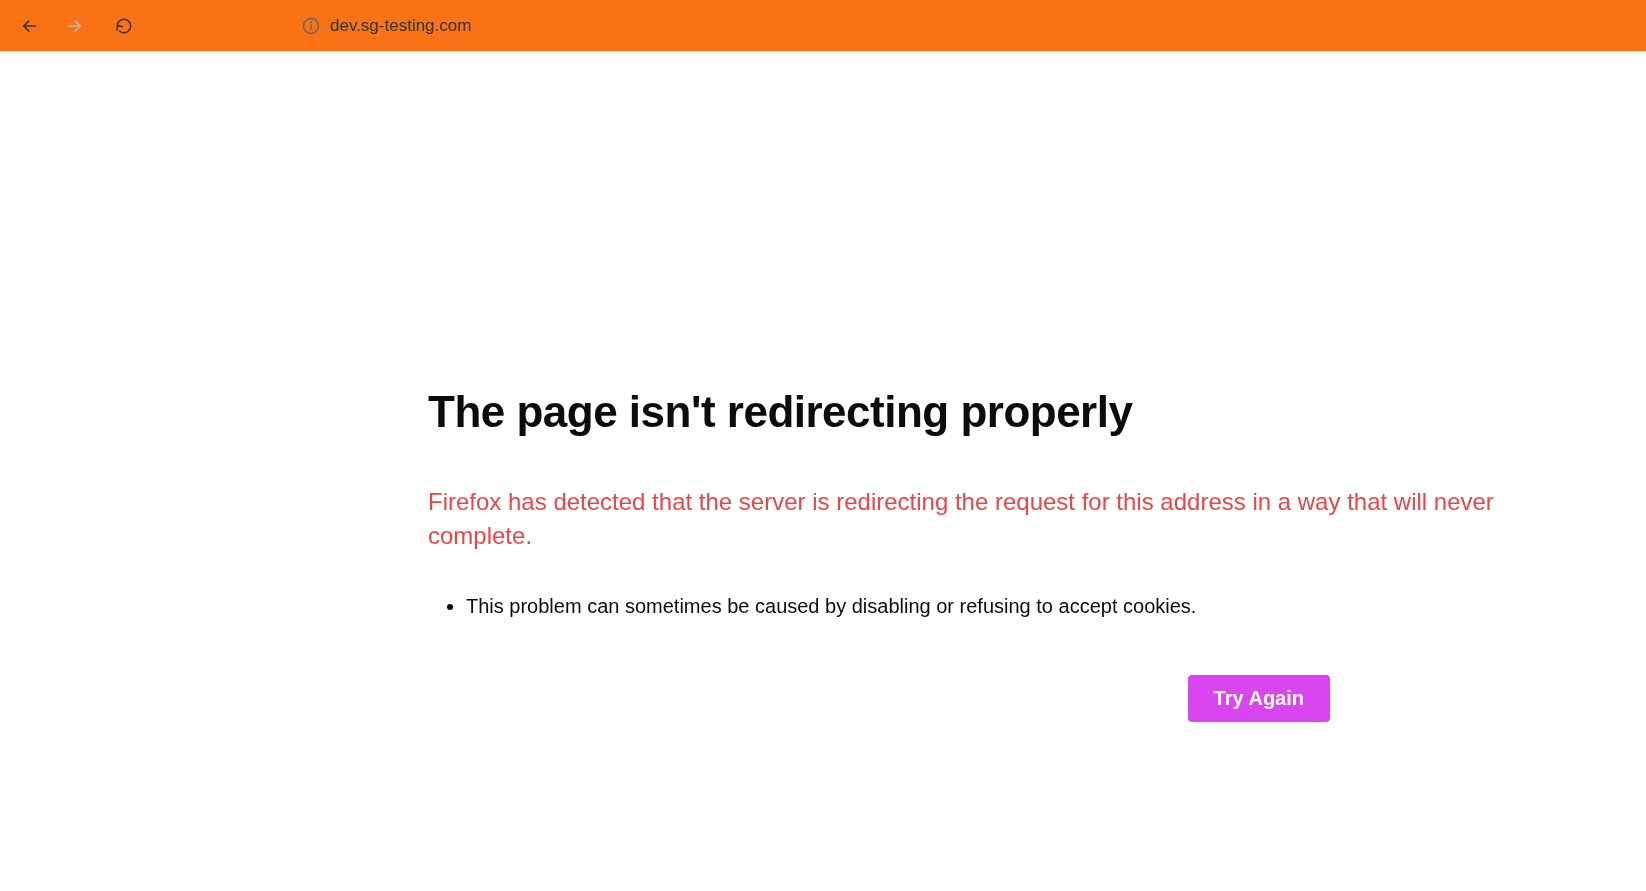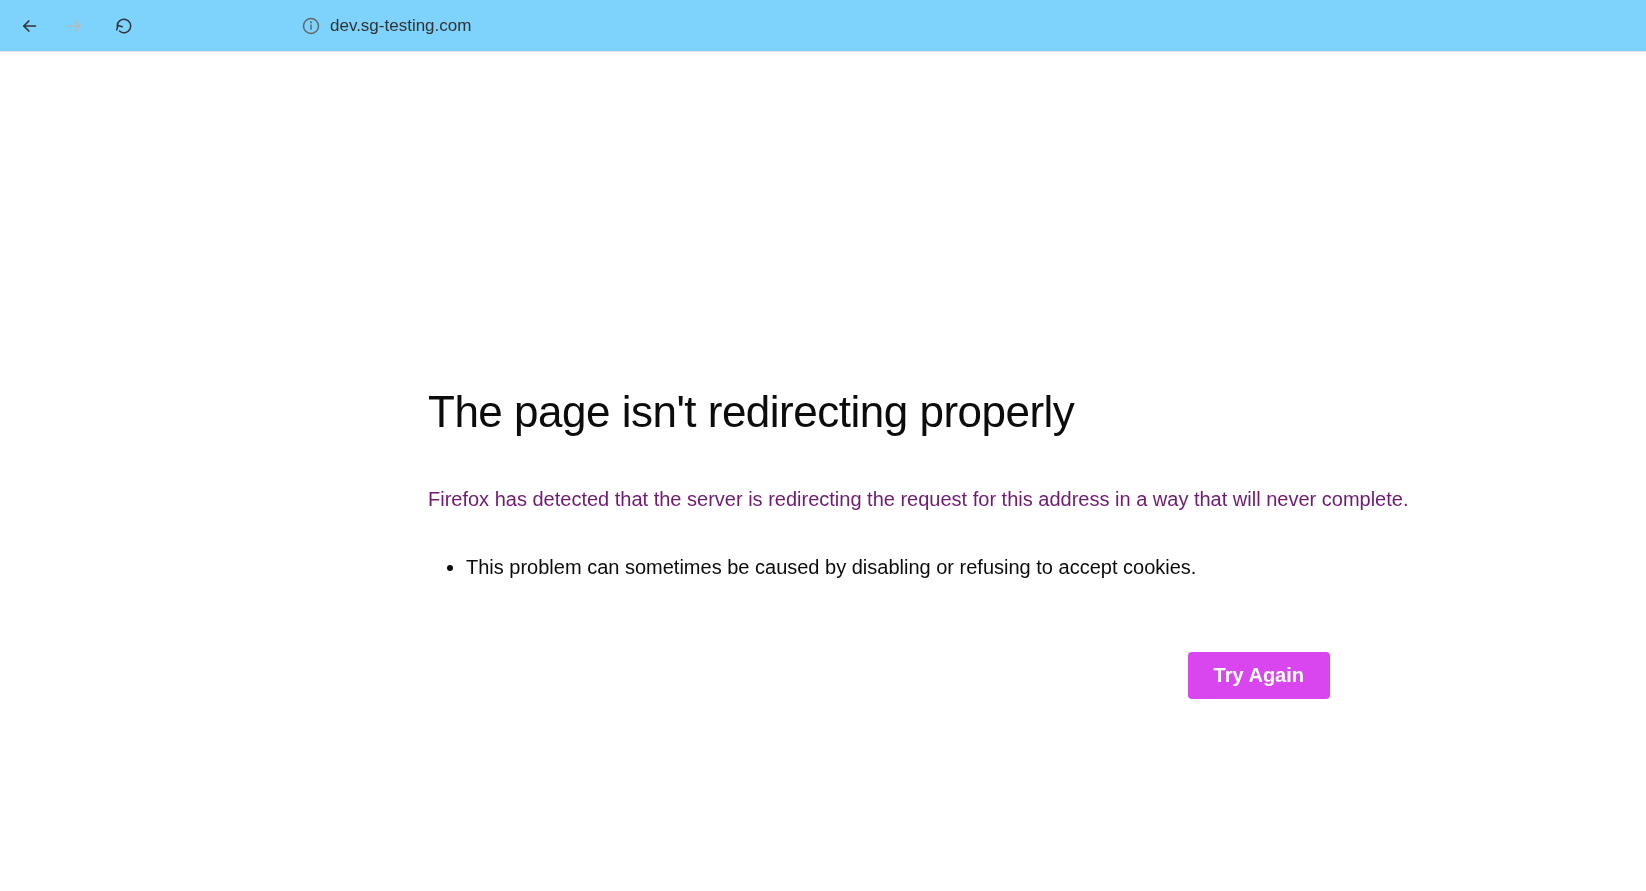--- a/index.html
+++ b/index.html
@@ -9,21 +9,21 @@
     }
     body {
       font-family: -apple-system, BlinkMacSystemFont, "Segoe UI", Helvetica, Arial, sans-serif;
       background: #ffffff;
       width: 1646px;
       height: 891px;
       overflow: hidden;
     }
     .toolbar {
       height: 52px;
-      background: #7dd3fc;
+      background: #f97316;
       border-bottom: 1px solid #e2e2e4;
       display: flex;
       align-items: center;
       padding: 0 18px;
       gap: 18px;
     }
     .nav-buttons {
       display: flex;
       align-items: center;
       gap: 28px;
@@ -66,35 +66,35 @@
       font-size: 17px;
       color: #333;
     }
     .content {
       padding-top: 335px;
       padding-left: 428px;
       padding-right: 60px;
     }
     .error-title {
       font-size: 44px;
-      font-weight: 400;
+      font-weight: 700;
       color: #0c0c0d;
       margin-bottom: 48px;
       letter-spacing: -0.5px;
     }
     .error-description {
-      font-size: 20px;
-      color: #701a75;
+      font-size: 24px;
+      color: #ef4444;
       margin-bottom: 40px;
       line-height: 1.4;
     }
     .error-list {
       list-style: disc;
       padding-left: 38px;
-      margin-bottom: 71px;
+      margin-bottom: 55px;
     }
     .error-list li {
       font-size: 20px;
       color: #0c0c0d;
       line-height: 1.4;
     }
     .button-row {
       display: flex;
       justify-content: flex-end;
       padding-right: 256px;

